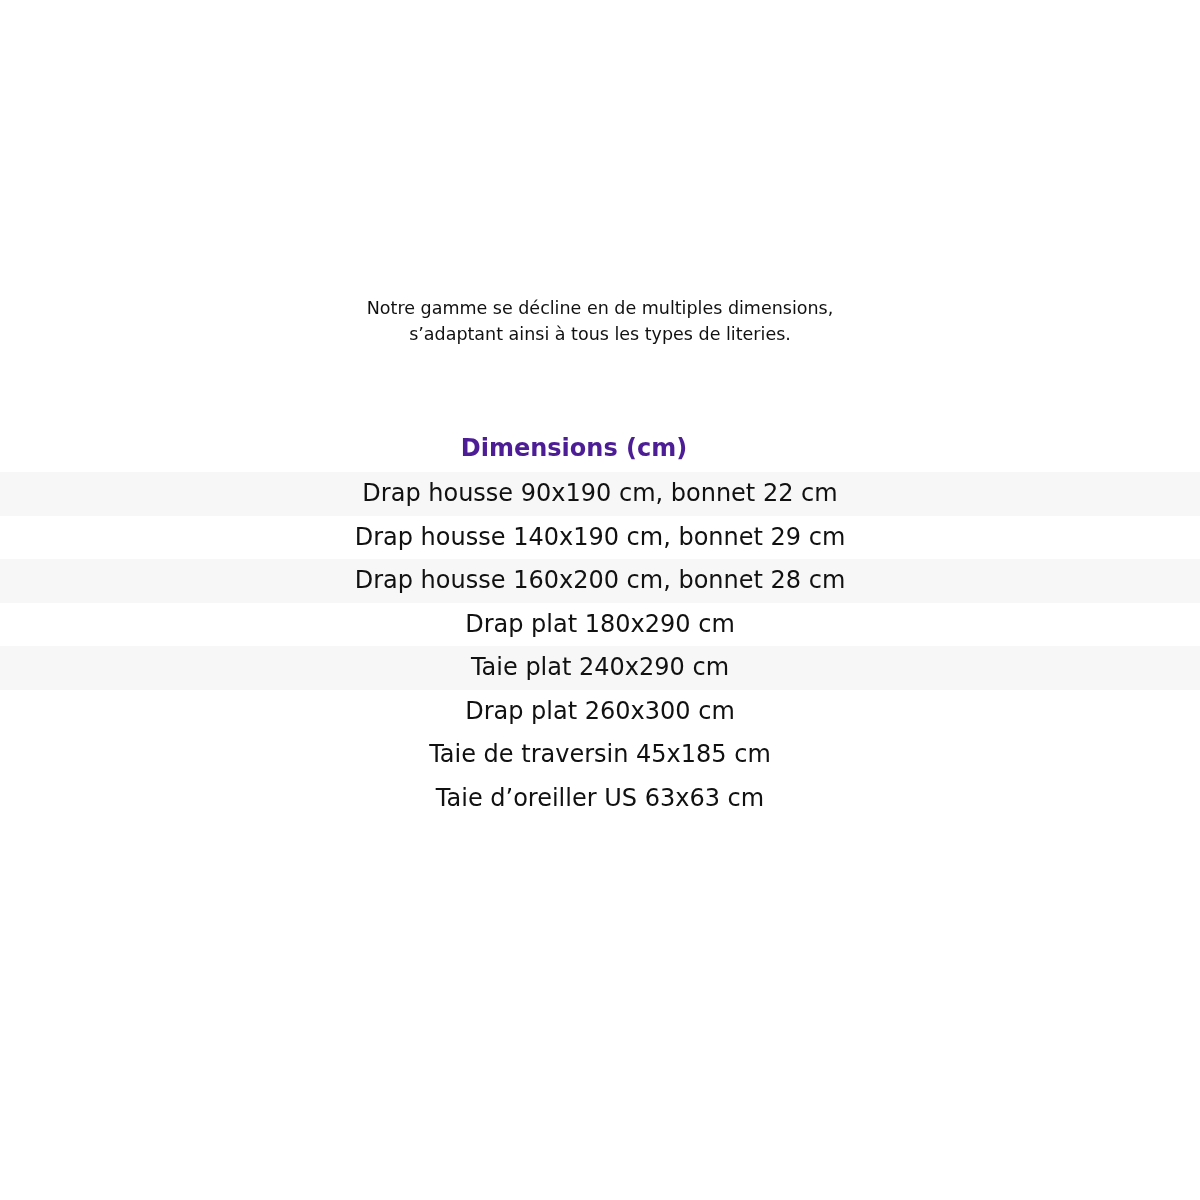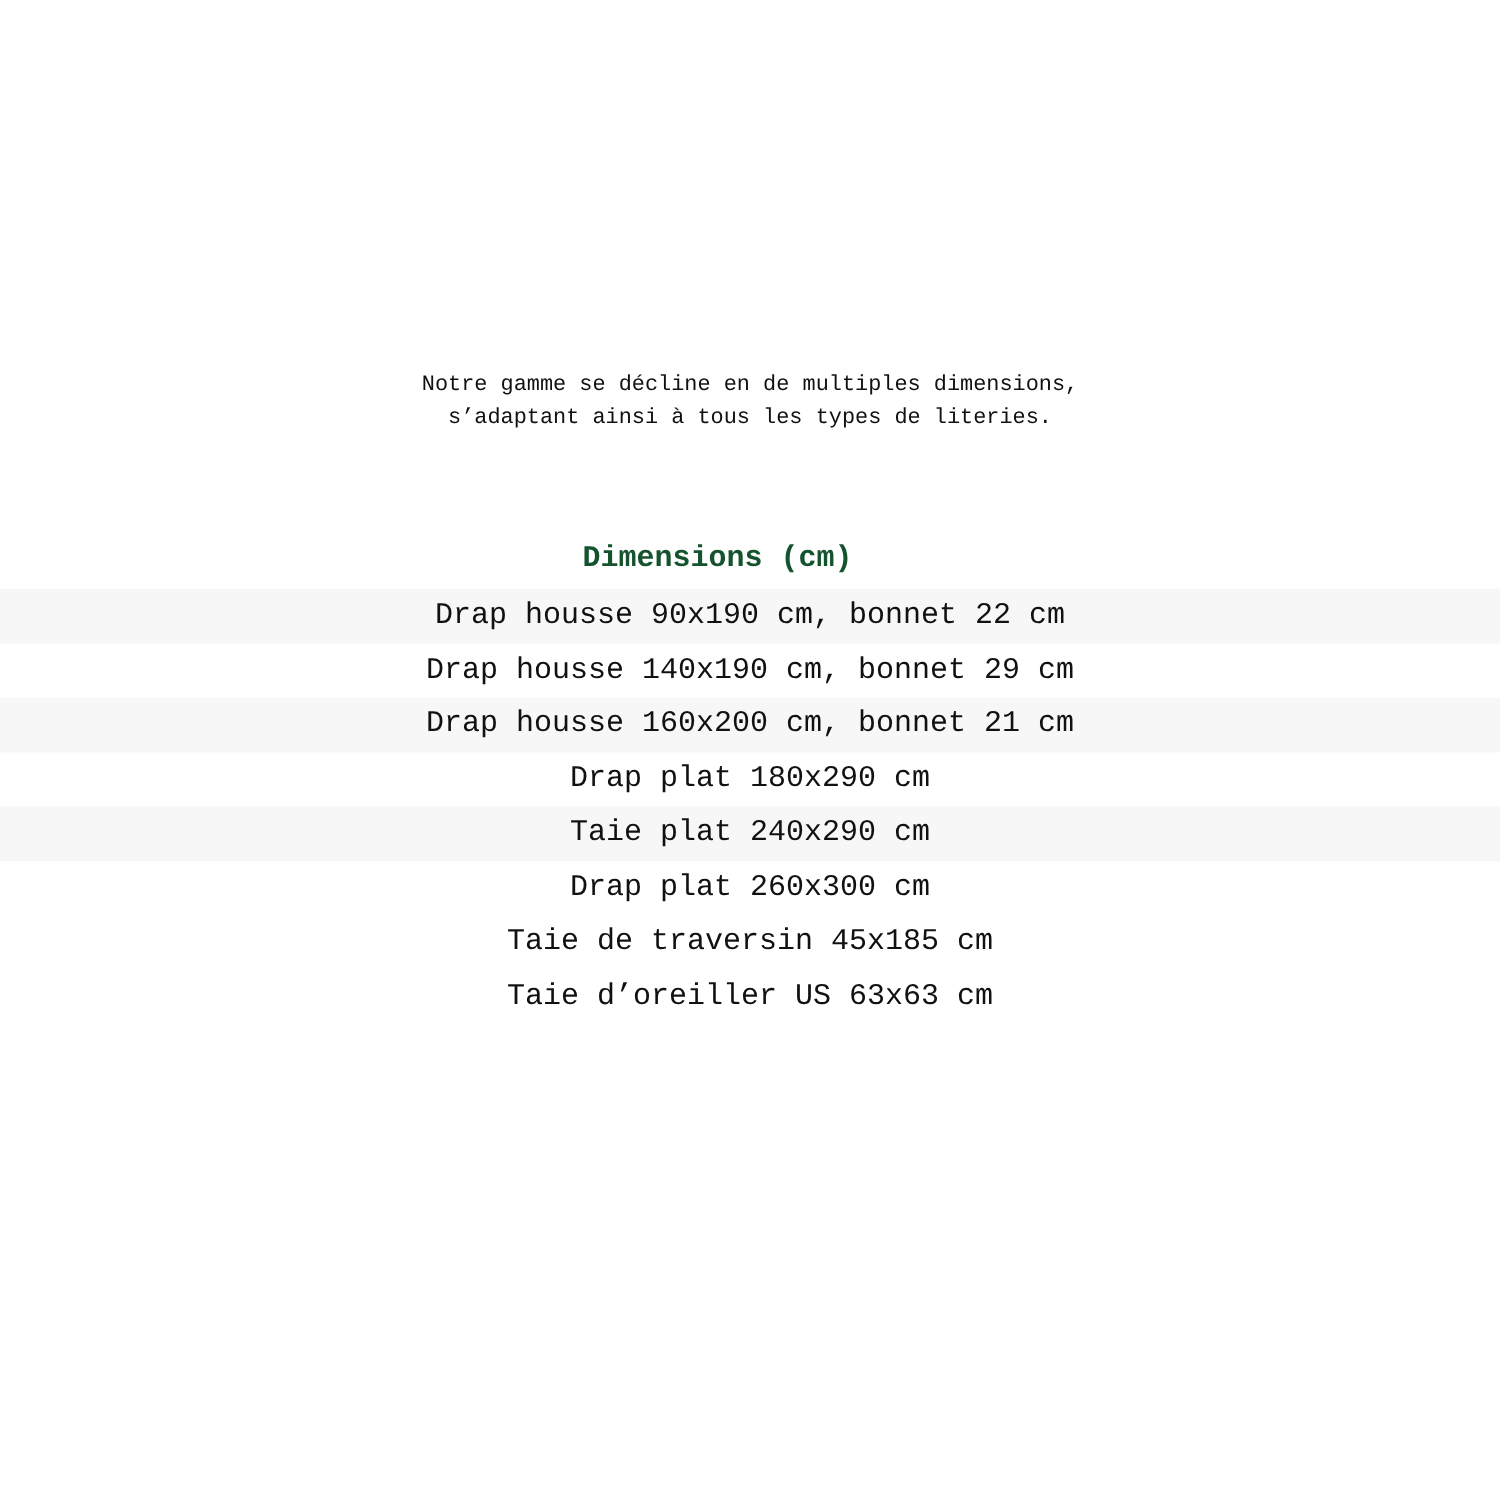--- a/index.html
+++ b/index.html
@@ -11,21 +11,20 @@
     height: 1200px;
     background: #ffffff;
     font-family: "DejaVu Sans", sans-serif;
     color: #111111;
     overflow: hidden;
   }
   .page {
     position: relative;
     width: 1200px;
     height: 1200px;
-    font-family: Liberation Mono, monospace;
   }
   .intro {
     position: absolute;
     top: 295px;
     left: 0;
     width: 1200px;
     text-align: center;
     font-size: 17.5px;
     line-height: 26px;
     color: #111111;
@@ -38,21 +37,21 @@
     position: absolute;
     top: 428px;
     left: 0;
     width: 1200px;
   }
   .table-header {
     width: 1132px;
     text-align: center;
     font-size: 24px;
     font-weight: bold;
-    color: #14532d;
+    color: #4c1d95;
     padding: 6px 0 10px 16px;
     box-sizing: border-box;
   }
   .row {
     width: 1200px;
     height: 43.5px;
     line-height: 43.5px;
     text-align: center;
     font-size: 24px;
     color: #111111;
@@ -70,21 +69,21 @@
 
   <div class="intro">
     <span class="intro-line">Notre gamme se décline en de multiples dimensions,</span>
     <span class="intro-line">s’adaptant ainsi à tous les types de literies.</span>
   </div>
 
   <div class="table">
     <div class="table-header">Dimensions (cm)</div>
     <div class="row alt">Drap housse 90x190 cm, bonnet 22 cm</div>
     <div class="row">Drap housse 140x190 cm, bonnet 29 cm</div>
-    <div class="row alt">Drap housse 160x200 cm, bonnet 21 cm</div>
+    <div class="row alt">Drap housse 160x200 cm, bonnet 28 cm</div>
     <div class="row">Drap plat 180x290 cm</div>
     <div class="row alt">Taie plat 240x290 cm</div>
     <div class="row">Drap plat 260x300 cm</div>
     <div class="row">Taie de traversin 45x185 cm</div>
     <div class="row">Taie d’oreiller US 63x63 cm</div>
   </div>
 
 </div>
 
 </body></html>

